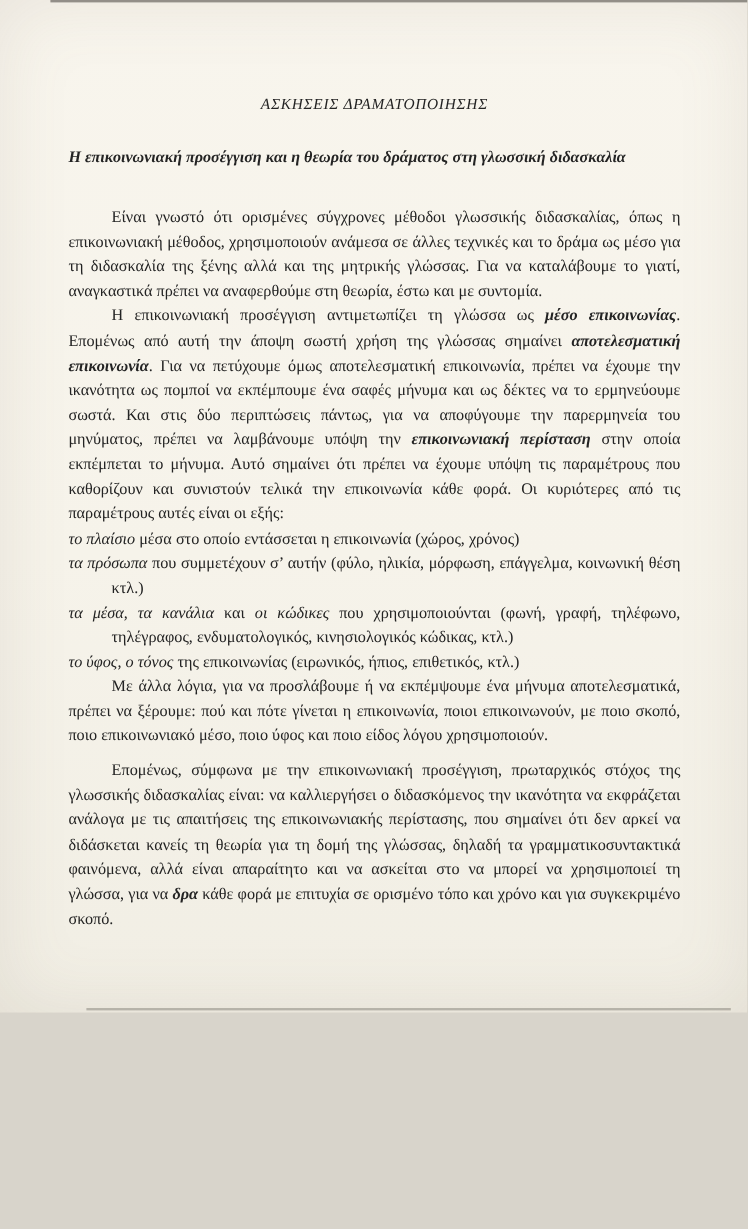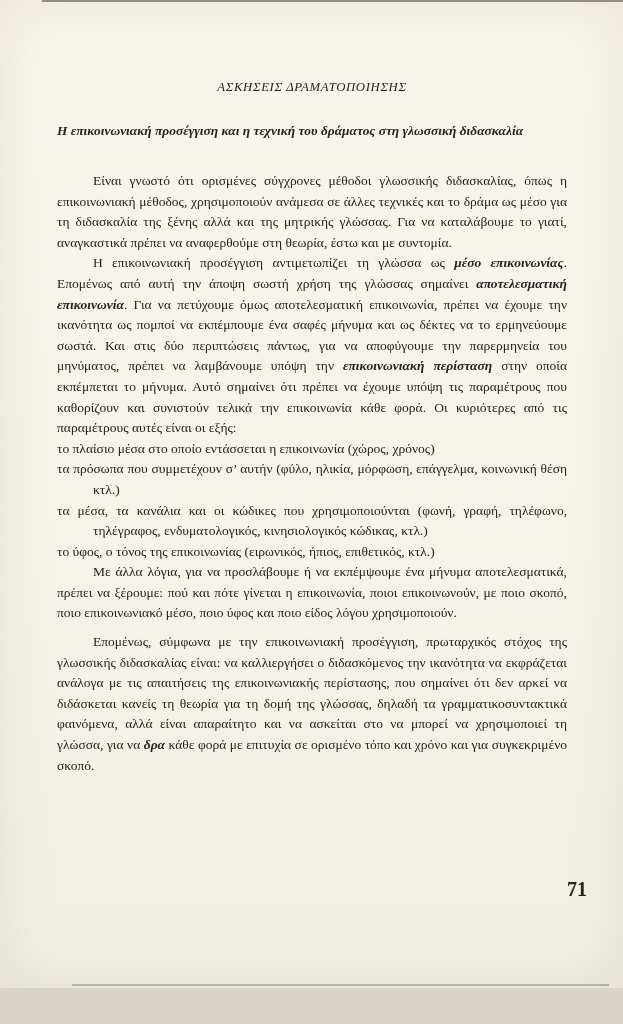--- a/index.html
+++ b/index.html
@@ -3,21 +3,21 @@
 <meta charset="utf-8">
 <style>
   html, body {
     margin: 0;
     padding: 0;
     background: #d8d4cb;
   }
   .page {
     position: relative;
     width: 623px;
-    height: 988px;
+    height: 844px;
     margin: 0 auto;
     background: linear-gradient(180deg, #f8f5ed 0%, #f6f3ea 55%, #f1eee4 100%);
     box-shadow: inset 0 0 60px rgba(120,110,90,0.12);
     overflow: hidden;
     font-family: "Liberation Serif", "DejaVu Serif", serif;
     color: var(--ink, #232323);
   }
   .scan-edge-top {
     position: absolute;
     top: 0; left: 42px; right: 0;
@@ -54,41 +54,41 @@
   .doc-body {
     margin-top: 32px;
     font-size: 13.5px;
     line-height: 20.6px;
     text-align: justify;
   }
   .para { margin: 0; }
   .indent { text-indent: 36px; }
   .hang { padding-left: 36px; text-indent: -36px; }
   .gap-top { margin-top: 8px; }
-  .i  { }
+  .i  { font-style: italic; }
   .bi { font-style: italic; font-weight: bold; }
   .page-number {
     position: absolute;
     right: 36px;
     top: 878px;
     font-weight: bold;
     font-size: 20px;
   }
 </style>
 </head>
 <body>
 
 <div class="page">
   <div class="scan-edge-top"></div>
   <div class="scan-edge-bottom"></div>
 
   <div class="page-inner">
     <div class="doc-header">ΑΣΚΗΣΕΙΣ ΔΡΑΜΑΤΟΠΟΙΗΣΗΣ</div>
 
-    <div class="doc-title">Η επικοινωνιακή προσέγγιση και η τεχνική του δράματος στη γλωσσική διδασκαλία</div>
+    <div class="doc-title">Η επικοινωνιακή προσέγγιση και η θεωρία του δράματος στη γλωσσική διδασκαλία</div>
 
     <div class="doc-body">
         <p class="para indent"><span>Είναι γνωστό ότι ορισμένες σύγχρονες μέθοδοι γλωσσικής διδασκαλίας, όπως η επικοινωνιακή μέθοδος, χρησιμοποιούν ανάμεσα σε άλλες τεχνικές και το δράμα ως μέσο για τη διδασκαλία της ξένης αλλά και της μητρικής γλώσσας. Για να καταλάβουμε το γιατί, αναγκαστικά πρέπει να αναφερθούμε στη θεωρία, έστω και με συντομία.</span></p>
         <p class="para indent"><span>Η επικοινωνιακή προσέγγιση αντιμετωπίζει τη γλώσσα ως </span><span class="bi">μέσο επικοινωνίας</span><span>. Επομένως από αυτή την άποψη σωστή χρήση της γλώσσας σημαίνει </span><span class="bi">αποτελεσματική επικοινωνία</span><span>. Για να πετύχουμε όμως αποτελεσματική επικοινωνία, πρέπει να έχουμε την ικανότητα ως πομποί να εκπέμπουμε ένα σαφές μήνυμα και ως δέκτες να το ερμηνεύουμε σωστά. Και στις δύο περιπτώσεις πάντως, για να αποφύγουμε την παρερμηνεία του μηνύματος, πρέπει να λαμβάνουμε υπόψη την </span><span class="bi">επικοινωνιακή περίσταση</span><span> στην οποία εκπέμπεται το μήνυμα. Αυτό σημαίνει ότι πρέπει να έχουμε υπόψη τις παραμέτρους που καθορίζουν και συνιστούν τελικά την επικοινωνία κάθε φορά. Οι κυριότερες από τις παραμέτρους αυτές είναι οι εξής:</span></p>
         <p class="para hang"><span class="i">το πλαίσιο</span><span> μέσα στο οποίο εντάσσεται η επικοινωνία (χώρος, χρόνος)</span></p>
         <p class="para hang"><span class="i">τα πρόσωπα</span><span> που συμμετέχουν σ’ αυτήν (φύλο, ηλικία, μόρφωση, επάγγελμα, κοινωνική θέση κτλ.)</span></p>
         <p class="para hang"><span class="i">τα μέσα, τα κανάλια</span><span> και </span><span class="i">οι κώδικες</span><span> που χρησιμοποιούνται (φωνή, γραφή, τηλέφωνο, τηλέγραφος, ενδυματολογικός, κινησιολογικός κώδικας, κτλ.)</span></p>
         <p class="para hang"><span class="i">το ύφος, ο τόνος</span><span> της επικοινωνίας (ειρωνικός, ήπιος, επιθετικός, κτλ.)</span></p>
         <p class="para indent"><span>Με άλλα λόγια, για να προσλάβουμε ή να εκπέμψουμε ένα μήνυμα αποτελεσματικά, πρέπει να ξέρουμε: πού και πότε γίνεται η επικοινωνία, ποιοι επικοινωνούν, με ποιο σκοπό, ποιο επικοινωνιακό μέσο, ποιο ύφος και ποιο είδος λόγου χρησιμοποιούν.</span></p>
         <p class="para indent gap-top"><span>Επομένως, σύμφωνα με την επικοινωνιακή προσέγγιση, πρωταρχικός στόχος της γλωσσικής διδασκαλίας είναι: να καλλιεργήσει ο διδασκόμενος την ικανότητα να εκφράζεται ανάλογα με τις απαιτήσεις της επικοινωνιακής περίστασης, που σημαίνει ότι δεν αρκεί να διδάσκεται κανείς τη θεωρία για τη δομή της γλώσσας, δηλαδή τα γραμματικοσυντακτικά φαινόμενα, αλλά είναι απαραίτητο και να ασκείται στο να μπορεί να χρησιμοποιεί τη γλώσσα, για να </span><span class="bi">δρα</span><span> κάθε φορά με επιτυχία σε ορισμένο τόπο και χρόνο και για συγκεκριμένο σκοπό.</span></p>

